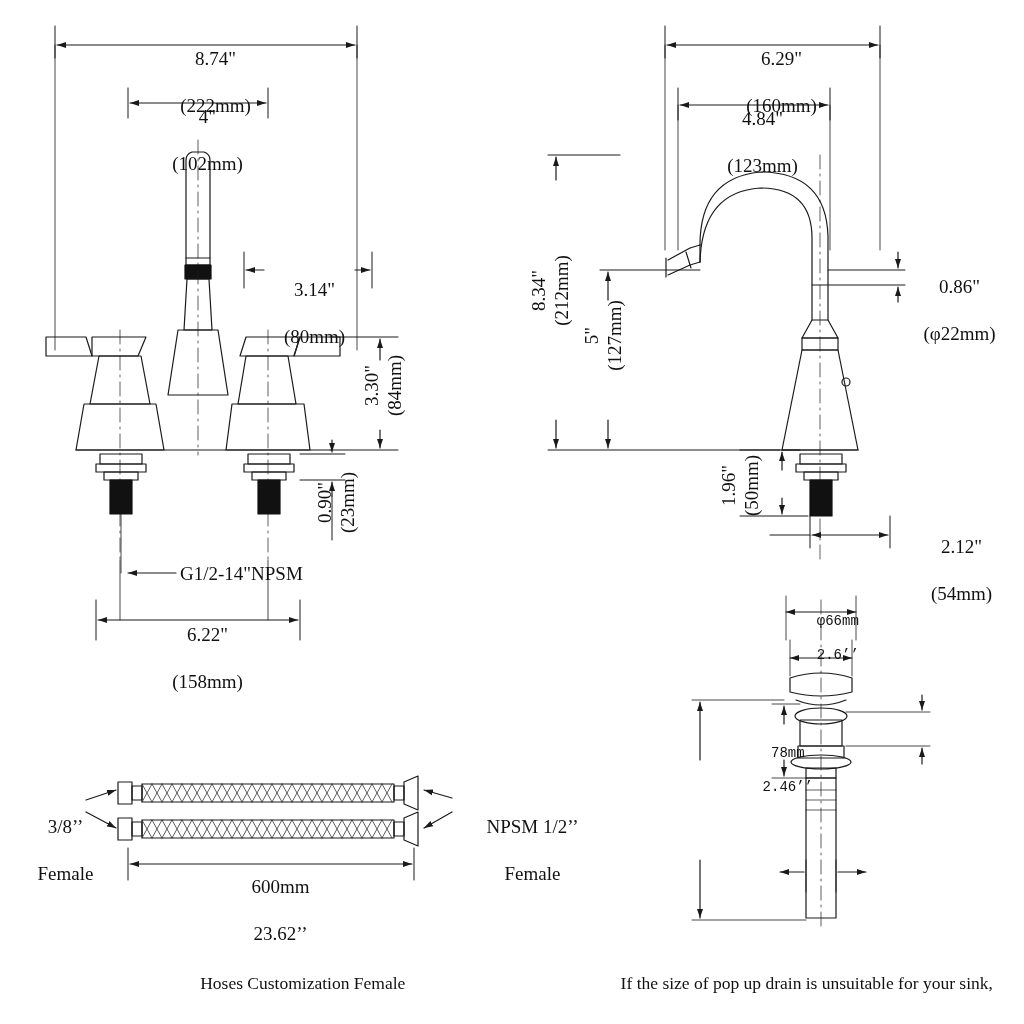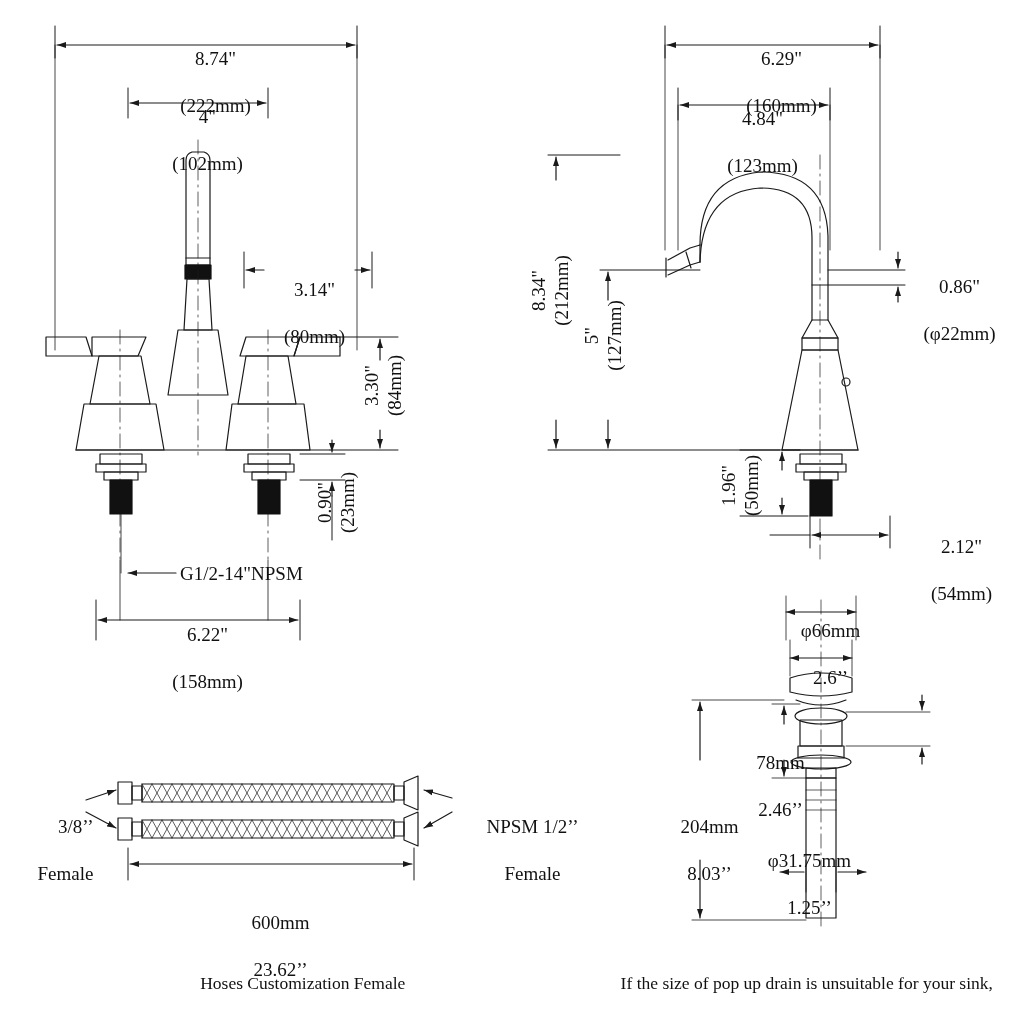--- a/index.html
+++ b/index.html
@@ -29,21 +29,21 @@
   }
   .lbl {
     position: absolute;
     font-family: "Liberation Serif", serif;
     font-size: 19px;
     line-height: 1.22;
     color: #111;
     white-space: pre;
     text-align: center;
   }
-  .lbl.small { font-size: 19px; }
+  .lbl.small { font-size: 14px; font-family: Liberation Mono, monospace; }
   .lbl.cap { font-size: 17.5px; }
   .center { transform: translateX(-50%); }
   .vcenter { transform: translate(-50%, -50%) rotate(-90deg); }
 </style>
 </head>
 <body>
 
 <div class="stage">
 
   <svg class="dwg" viewBox="0 0 1024 1024">
@@ -329,41 +329,33 @@
     <span>2.6’’</span>
   </div>
 
 
 
   <div class="lbl small center" style="left:771px; top:728px;">
     <span>78mm</span><br>
     <span>2.46’’</span>
   </div>
 
-  <div class="lbl center" style="left:700px; top:792px;">
-    <span>204mm</span><br>
-    <span>8.03’’</span>
-  </div>
-
-  <div class="lbl small center" style="left:800px; top:826px;">
-    <span>φ31.75mm</span><br>
-    <span>1.25’’</span>
-  </div>
-
-  <div class="lbl center" style="left:56px; top:792px;text-align:right;">
+
+
+  <div class="lbl center" style="left:56px; top:792px;">
     <span>3/8’’</span><br>
     <span>Female</span>
   </div>
 
   <div class="lbl center" style="left:523px; top:792px;">
     <span>NPSM 1/2’’</span><br>
     <span>Female</span>
   </div>
 
-  <div class="lbl center" style="left:271px; top:888px;">
+  <div class="lbl center" style="left:271px; top:852px;">
     <span>600mm</span><br>
     <span>23.62’’</span>
   </div>
 
   <div class="lbl cap center" style="left:294px; top:944px; line-height:1.5;">
     <span>Hoses Customization Female</span><br>
     
   </div>
 
   <div class="lbl cap center" style="left:798px; top:944px; line-height:1.5;">

